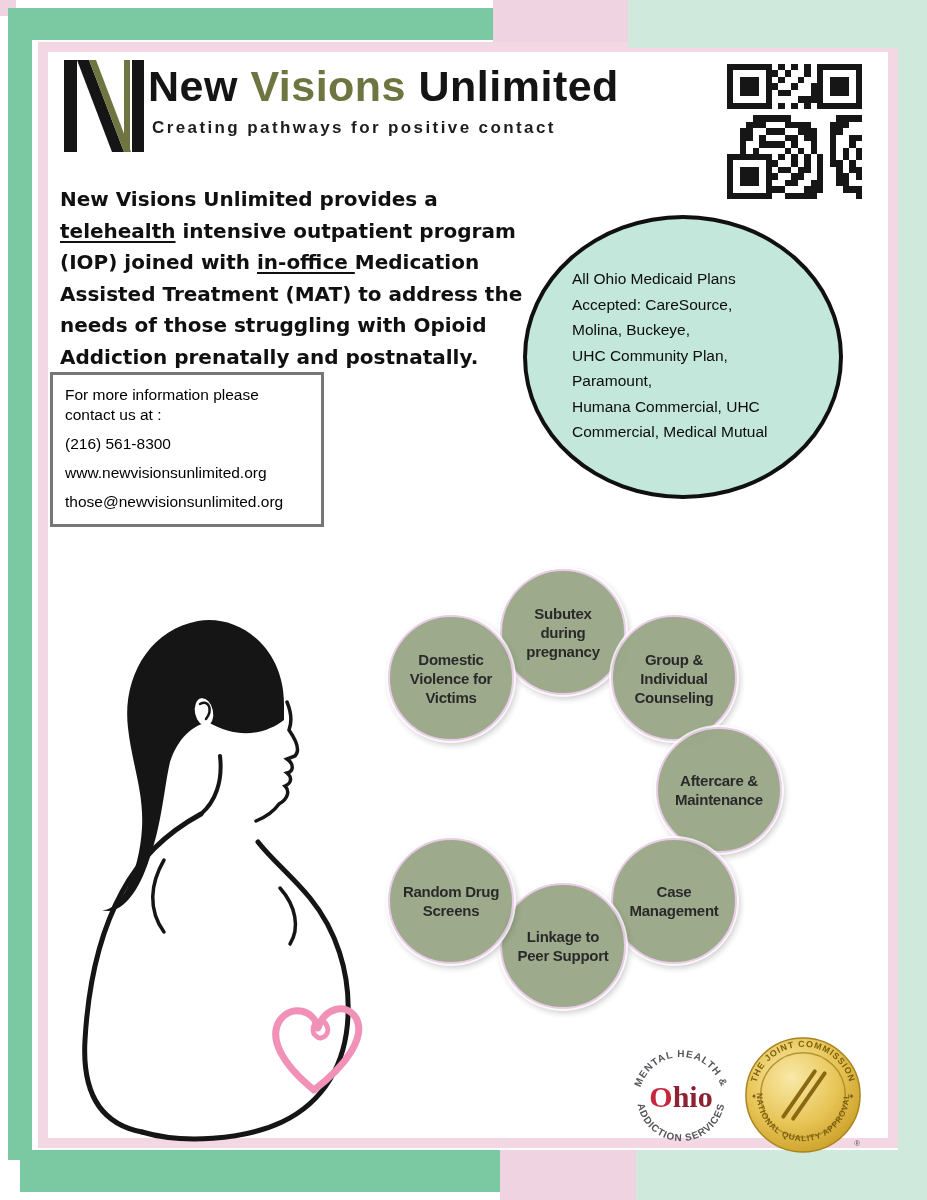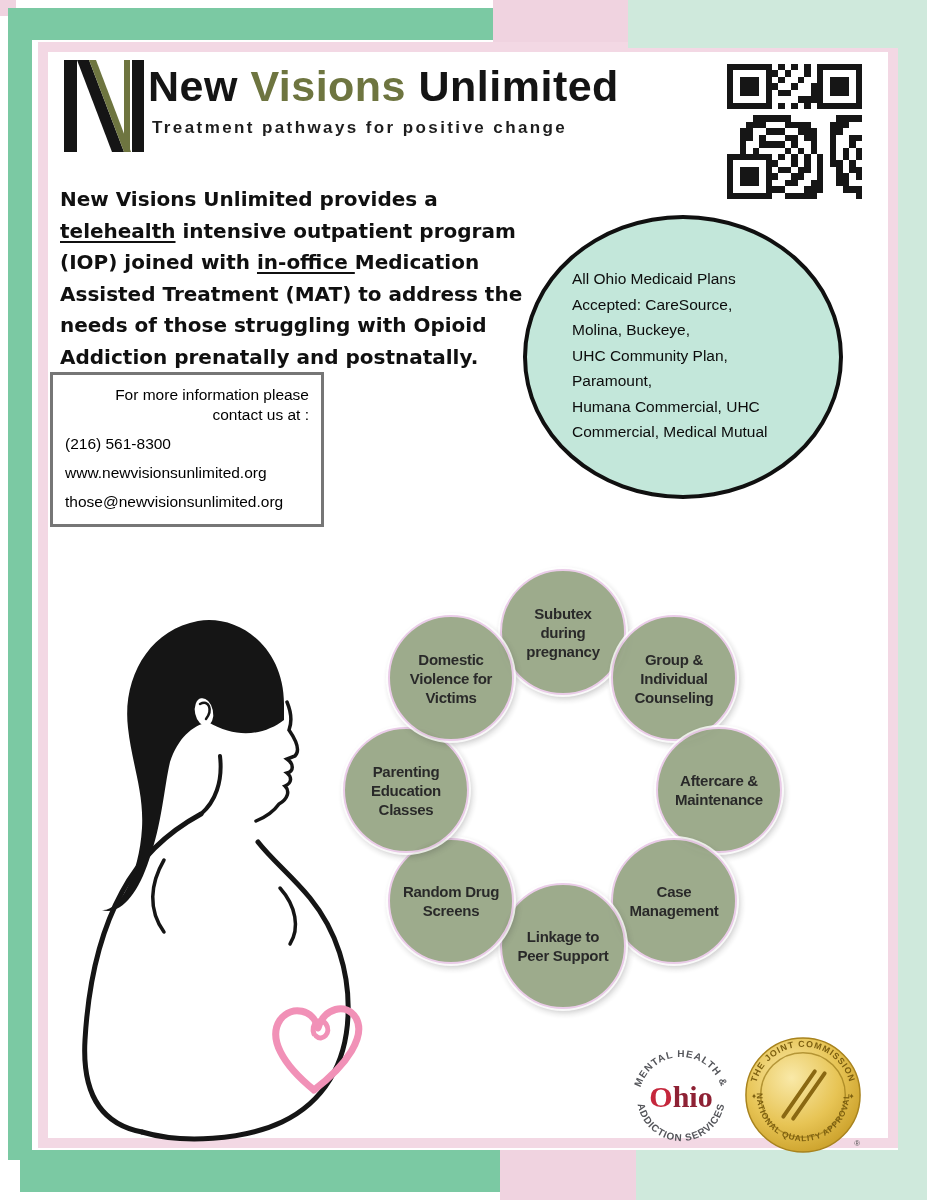--- a/index.html
+++ b/index.html
@@ -34,21 +34,21 @@
   .intro{position:absolute;left:60px;top:184px;width:472px;
          font-family:"DejaVu Sans",sans-serif;font-size:20px;font-weight:600;
          line-height:31.5px;color:#101010;}
   .intro .b{font-weight:800;}
   .intro .u{text-decoration:underline;text-decoration-thickness:2px;text-underline-offset:3px;}
 
   
   .contact{position:absolute;left:50px;top:372px;width:274px;box-sizing:border-box;
            border:3px solid #767676;background:#fff;padding:8px 12px 12px 12px;}
   .contact p{margin:9px 0 0 0;font-size:15.5px;line-height:20px;color:#000;font-weight:500;}
-  .contact p:first-child{margin-top:2px;text-align:right;}
+  .contact p:first-child{margin-top:2px;}
 
   
   .bubble{position:absolute;left:523px;top:215px;width:320px;height:284px;border-radius:50%;
           background:#c3e7da;border:4px solid #101010;box-sizing:border-box;}
   .bubble-text{position:absolute;left:572px;top:266px;width:238px;font-size:15.5px;
                line-height:25.5px;color:#0c0c0c;font-weight:500;white-space:pre-line;}
 
   
   .circle{border-radius:50%;position:absolute;display:flex;align-items:center;justify-content:center;text-align:center;}
   .center-circle{left:447px;top:675px;width:230px;height:230px;background:#f9c6f1;
@@ -89,21 +89,21 @@
 
     <svg class="abs" style="left:60px;top:58px;" width="88" height="98" viewBox="0 0 88 98">
       <rect x="4" y="2" width="13" height="92" fill="#151515"></rect>
       <polygon points="17,2 29,2 64,94 52,94" fill="#151515"></polygon>
       <polygon points="29,2 36,2 71,94 64,94" fill="#6e7540"></polygon>
       <rect x="64" y="2" width="6" height="92" fill="#6e7540"></rect>
       <rect x="72" y="2" width="12" height="92" fill="#151515"></rect>
     </svg>
 
     <div class="brand-line"><span>New </span><span class="brand-olive">Visions</span><span> Unlimited</span></div>
-    <div class="tagline">Treatment pathways for positive change</div>
+    <div class="tagline">Creating pathways for positive contact</div>
 
     <div class="qr">
         <i style="left:0px;top:0px;width:6.428571428571429px;height:6.428571428571429px"></i>
         <i style="left:6.428571428571429px;top:0px;width:6.428571428571429px;height:6.428571428571429px"></i>
         <i style="left:12.857142857142858px;top:0px;width:6.428571428571429px;height:6.428571428571429px"></i>
         <i style="left:19.285714285714285px;top:0px;width:6.428571428571429px;height:6.428571428571429px"></i>
         <i style="left:25.714285714285715px;top:0px;width:6.428571428571429px;height:6.428571428571429px"></i>
         <i style="left:32.142857142857146px;top:0px;width:6.428571428571429px;height:6.428571428571429px"></i>
         <i style="left:38.57142857142857px;top:0px;width:6.428571428571429px;height:6.428571428571429px"></i>
         <i style="left:51.42857142857143px;top:0px;width:6.428571428571429px;height:6.428571428571429px"></i>
@@ -363,25 +363,20 @@
 Management</span>
       </div>
     <div class="circle sat" style="left:500px;top:883px;">
       <span>Linkage to
 Peer Support</span>
       </div>
     <div class="circle sat" style="left:388px;top:838px;">
       <span>Random Drug
 Screens</span>
       </div>
-    <div class="circle sat" style="left:343px;top:727px;">
-      <span>Parenting
-Education
-Classes</span>
-      </div>
     <div class="circle sat" style="left:388px;top:615px;">
       <span>Domestic
 Violence for
 Victims</span>
       </div>
 
     <svg class="woman" width="340" height="558" viewBox="0 0 340 558">
 
       <path d="M 232,112 C 232,54 186,22 146,29 C 97,38 70,86 76,136
                C 80,172 92,200 90,236 C 87,286 66,320 50,318

